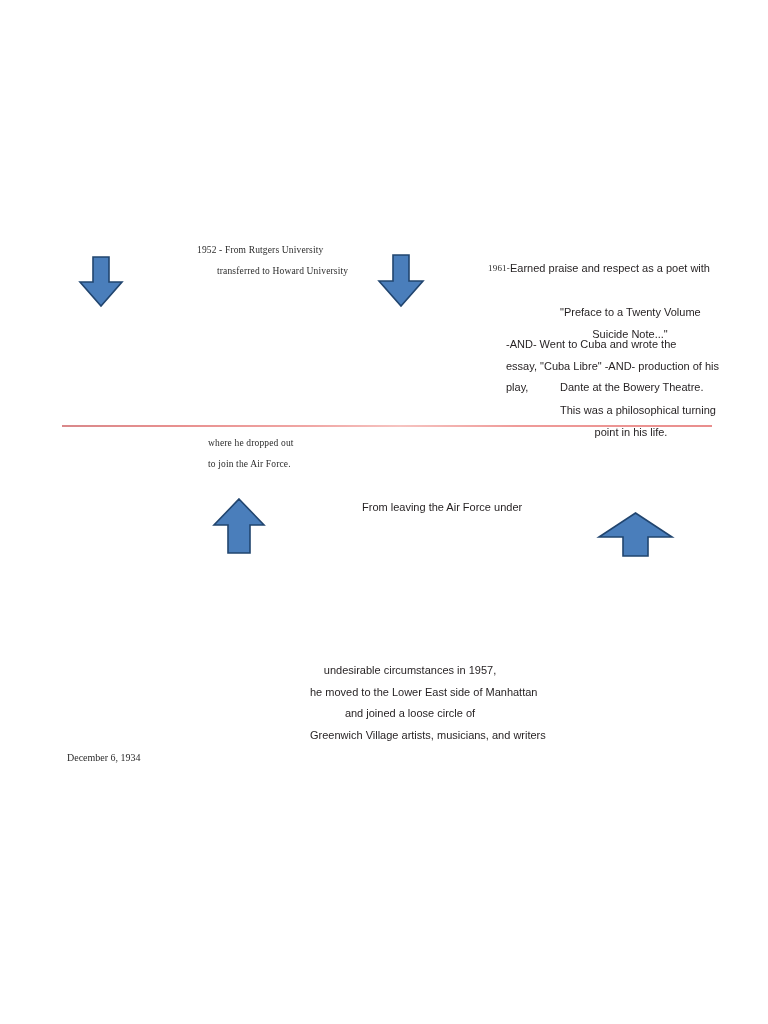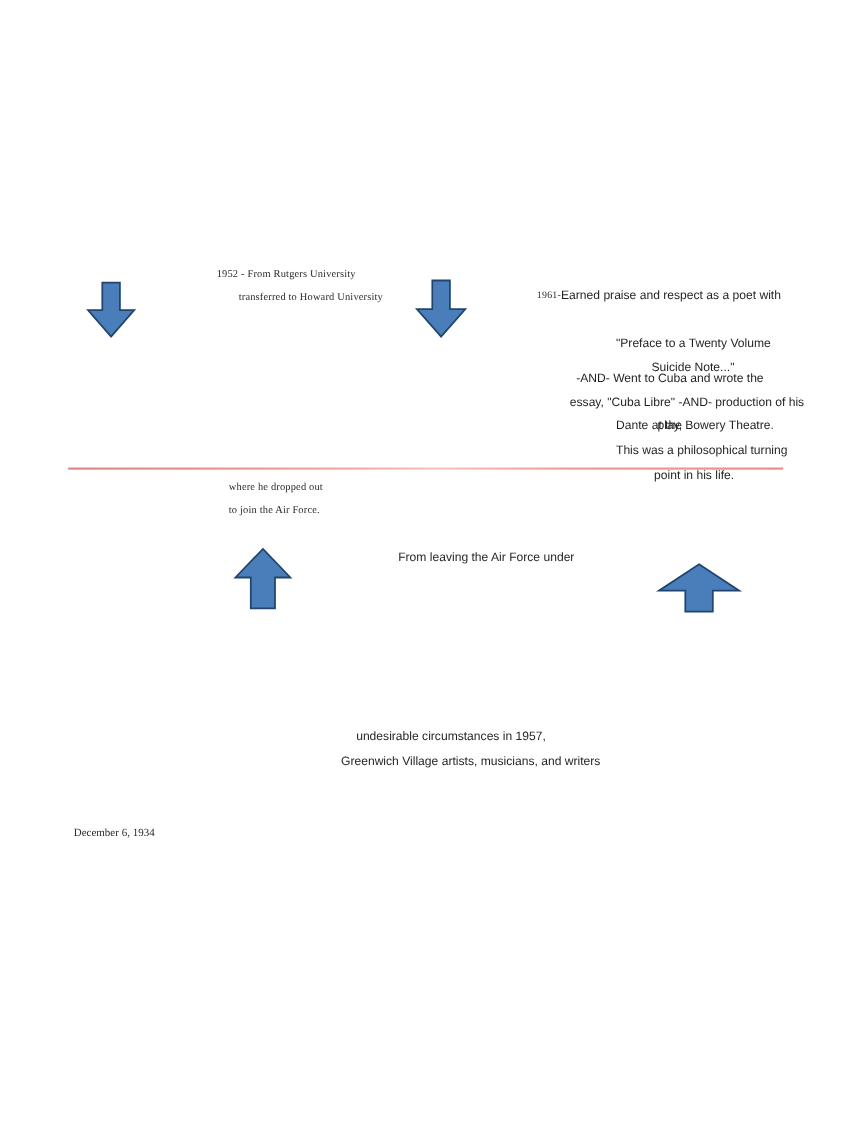--- a/index.html
+++ b/index.html
@@ -107,21 +107,21 @@
     <span class="tline a-md">
       <span class="year-tag serif">1961-</span><span>Earned praise and respect as a poet with</span>
     </span>
   </div>
 
   <div class="tblock a-md" style="left:560px; top:302px; text-align:center; width:140px; white-space:normal;">
     <span class="tline">"Preface to a Twenty Volume</span>
     <span class="tline">Suicide Note..."</span>
   </div>
 
-  <div class="tblock a-md" style="left:518px; top:334px; text-align:center; width:182px; white-space:normal;">
+  <div class="tblock a-md" style="left:506px; top:334px; width:182px; white-space:normal;">
     <span class="tline">-AND- Went to Cuba and wrote the</span>
     <span class="tline">essay, "Cuba Libre" -AND- production of his</span>
     <span class="tline">play,</span>
   </div>
 
   <div class="tblock a-md" style="left:560px; top:377px; text-align:center; width:142px; white-space:normal;">
     <span class="tline">Dante at the Bowery Theatre.</span>
   </div>
 
   <div class="tblock a-md" style="left:560px; top:400px; text-align:center; width:142px; white-space:normal;">
@@ -147,20 +147,22 @@
   </div>
 
   <div class="arrow" style="left:598px; top:512px; width:75px; height:45px;">
     <svg viewBox="0 0 75 45" preserveAspectRatio="none">
       <polygon points="37.5,1 74,25 50,25 50,44 25,44 25,25 1,25" fill="#4a7ebb" stroke="#21456f" stroke-width="1.6" stroke-linejoin="miter"></polygon>
     </svg>
   </div>
 
   <div class="tblock a-md" style="left:310px; top:660px; text-align:center; width:200px; white-space:normal;">
     <span class="tline">undesirable circumstances in 1957,</span>
+    <span class="tline">he moved to the Lower East side of Manhattan</span>
+    <span class="tline">and joined a loose circle of</span>
     <span class="tline">Greenwich Village artists, musicians, and writers</span>
   </div>
 
   <div class="tblock serif s-md" style="left:67px; top:744px;">
     <span class="tline">December 6, 1934</span>
   </div>
 
 </div>
 
 </body></html>

